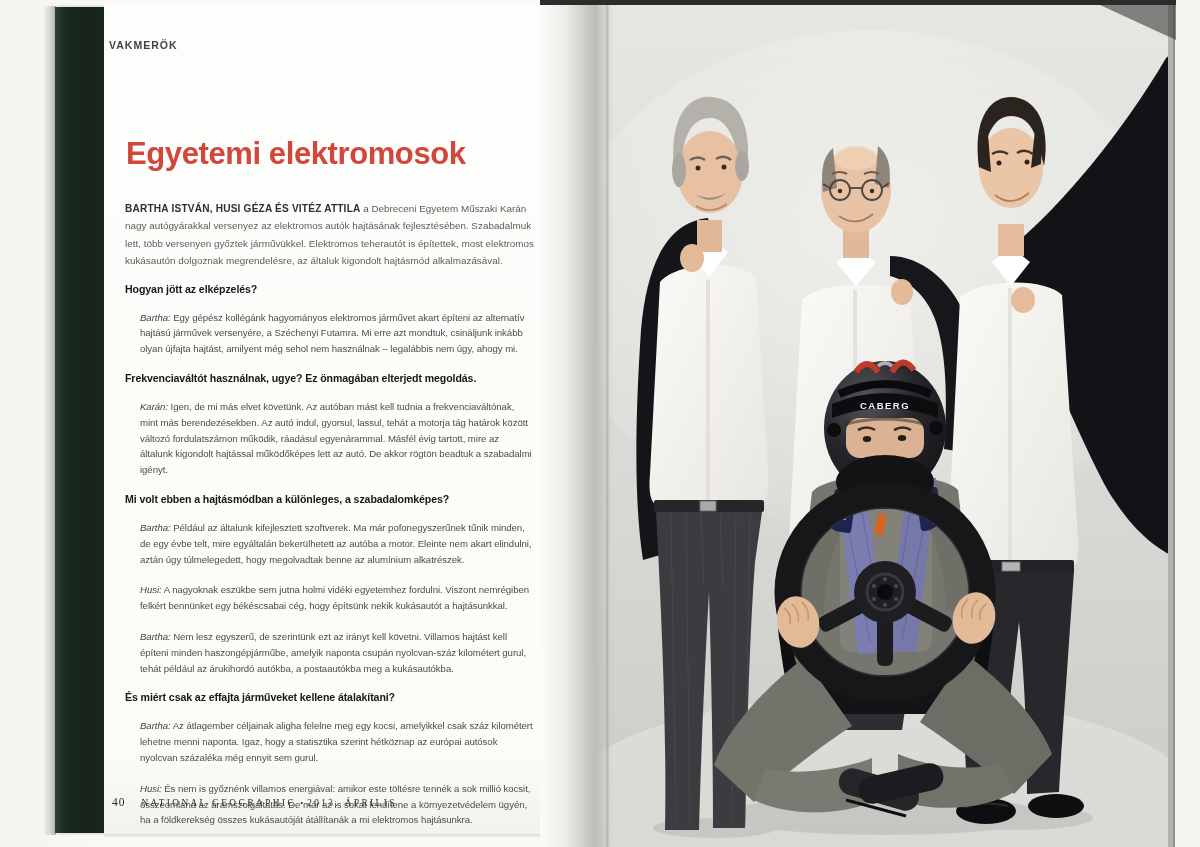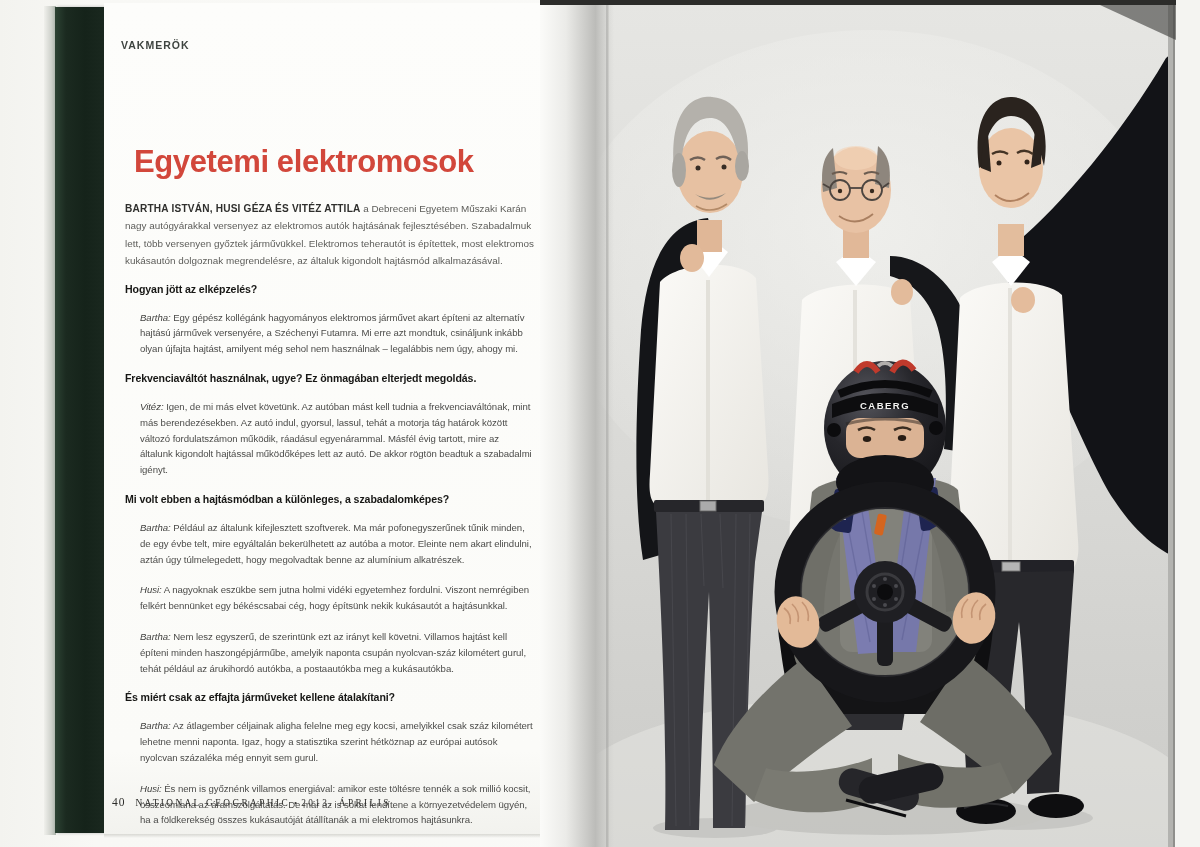--- a/index.html
+++ b/index.html
@@ -12,34 +12,34 @@
   .spine-strip{position:absolute;left:44px;top:6px;width:12px;height:829px;
      background:linear-gradient(90deg,#f0f0ec,#cfd2cc 60%,#aab3aa);}
   .spine-bar{position:absolute;left:55px;top:7px;width:50px;height:826px;
      background:linear-gradient(90deg,#2c4233 0%,#1b2a20 22%,#15231a 60%,#1a281f 100%);
      box-shadow:2px 0 3px rgba(0,0,0,.25);}
   
   .page-left{position:absolute;left:104px;top:3px;width:498px;height:831px;
      background:linear-gradient(180deg,#fdfdfb,#fbfbf8 90%,#f2f2ee);}
   .page-left::after{content:"";position:absolute;left:0;bottom:-4px;width:100%;height:4px;
      background:linear-gradient(180deg,#d8d8d3,rgba(216,216,211,0));}
-  .kicker{position:absolute;left:17px;top:36px;font-size:10.5px;font-weight:bold;
+  .kicker{position:absolute;left:5px;top:36px;font-size:10.5px;font-weight:bold;
      letter-spacing:1px;color:#3e4440;}
-  .title{position:absolute;left:19px;top:130px;margin:11px;font-size:31px;font-weight:bold;
+  .title{position:absolute;left:19px;top:130px;margin:3px;font-size:31px;font-weight:bold;
      letter-spacing:-.4px;color:#d2473b;}
   .article{position:absolute;left:21px;top:197px;width:423px;color:#4e4e4c;}
   .intro{margin:0 0 13px 0;font-size:9.9px;line-height:17.4px;color:#5c5c59;}
   .intro .lead{font-weight:bold;font-size:10.1px;color:#2f2f2d;letter-spacing:.2px;}
   .qa{margin-top:10px;}
   .qa h2{margin:0 0 2px 0;font-size:10.6px;font-weight:bold;color:#171715;letter-spacing:-.1px;}
   .qa p{margin:15px;font-size:9.6px;line-height:15.8px;letter-spacing:-.05px;color:#4c4c4a;}
   .spk{font-style:italic;color:#3f3f3d;}
   .footer{position:absolute;left:8px;top:789px;font-family:"Liberation Serif",serif;
      color:#2c2c2a;white-space:nowrap;}
-  .footer .pnum{font-size:11.5px;letter-spacing:1px;margin-right:10px;}
+  .footer .pnum{font-size:11.5px;letter-spacing:1px;margin-right:16px;}
   .footer .mag,.footer .issue{font-size:9.3px;letter-spacing:2.4px;}
   .footer .sep{font-size:9px;margin:0 4px;color:#3a3a38;}
   
   .page-right{position:absolute;left:540px;top:0;width:660px;height:847px;text-align:center;}
   .page-right svg{display:block;}
 </style>
 </head>
 <body>
 
 <div class="stage">
@@ -61,21 +61,21 @@
         <h2>Hogyan jött az elképzelés?</h2>
         <p>
           <span class="spk">Bartha:</span>
           <span>Egy gépész kollégánk hagyományos elektromos járművet akart építeni az alternatív hajtású járművek versenyére, a Széchenyi Futamra. Mi erre azt mondtuk, csináljunk inkább olyan újfajta hajtást, amilyent még sehol nem használnak – legalábbis nem úgy, ahogy mi.</span>
         </p>
       </section>
 
       <section class="qa">
         <h2>Frekvenciaváltót használnak, ugye? Ez önmagában elterjedt megoldás.</h2>
         <p>
-          <span class="spk">Vitéz:</span>
+          <span class="spk">Karán:</span>
           <span>Igen, de mi más elvet követünk. Az autóban mást kell tudnia a frekvenciaváltónak, mint más berendezésekben. Az autó indul, gyorsul, lassul, tehát a motorja tág határok között változó fordulatszámon működik, ráadásul egyenárammal. Másfél évig tartott, mire az általunk kigondolt hajtással működőképes lett az autó. De akkor rögtön beadtuk a szabadalmi igényt.</span>
         </p>
       </section>
 
       <section class="qa">
         <h2>Mi volt ebben a hajtásmódban a különleges, a szabadalomképes?</h2>
         <p>
           <span class="spk">Bartha:</span>
           <span>Például az általunk kifejlesztett szoftverek. Ma már pofonegyszerűnek tűnik minden, de egy évbe telt, mire egyáltalán bekerülhetett az autóba a motor. Eleinte nem akart elindulni, aztán úgy túlmelegedett, hogy megolvadtak benne az alumínium alkatrészek.</span>
         </p>

